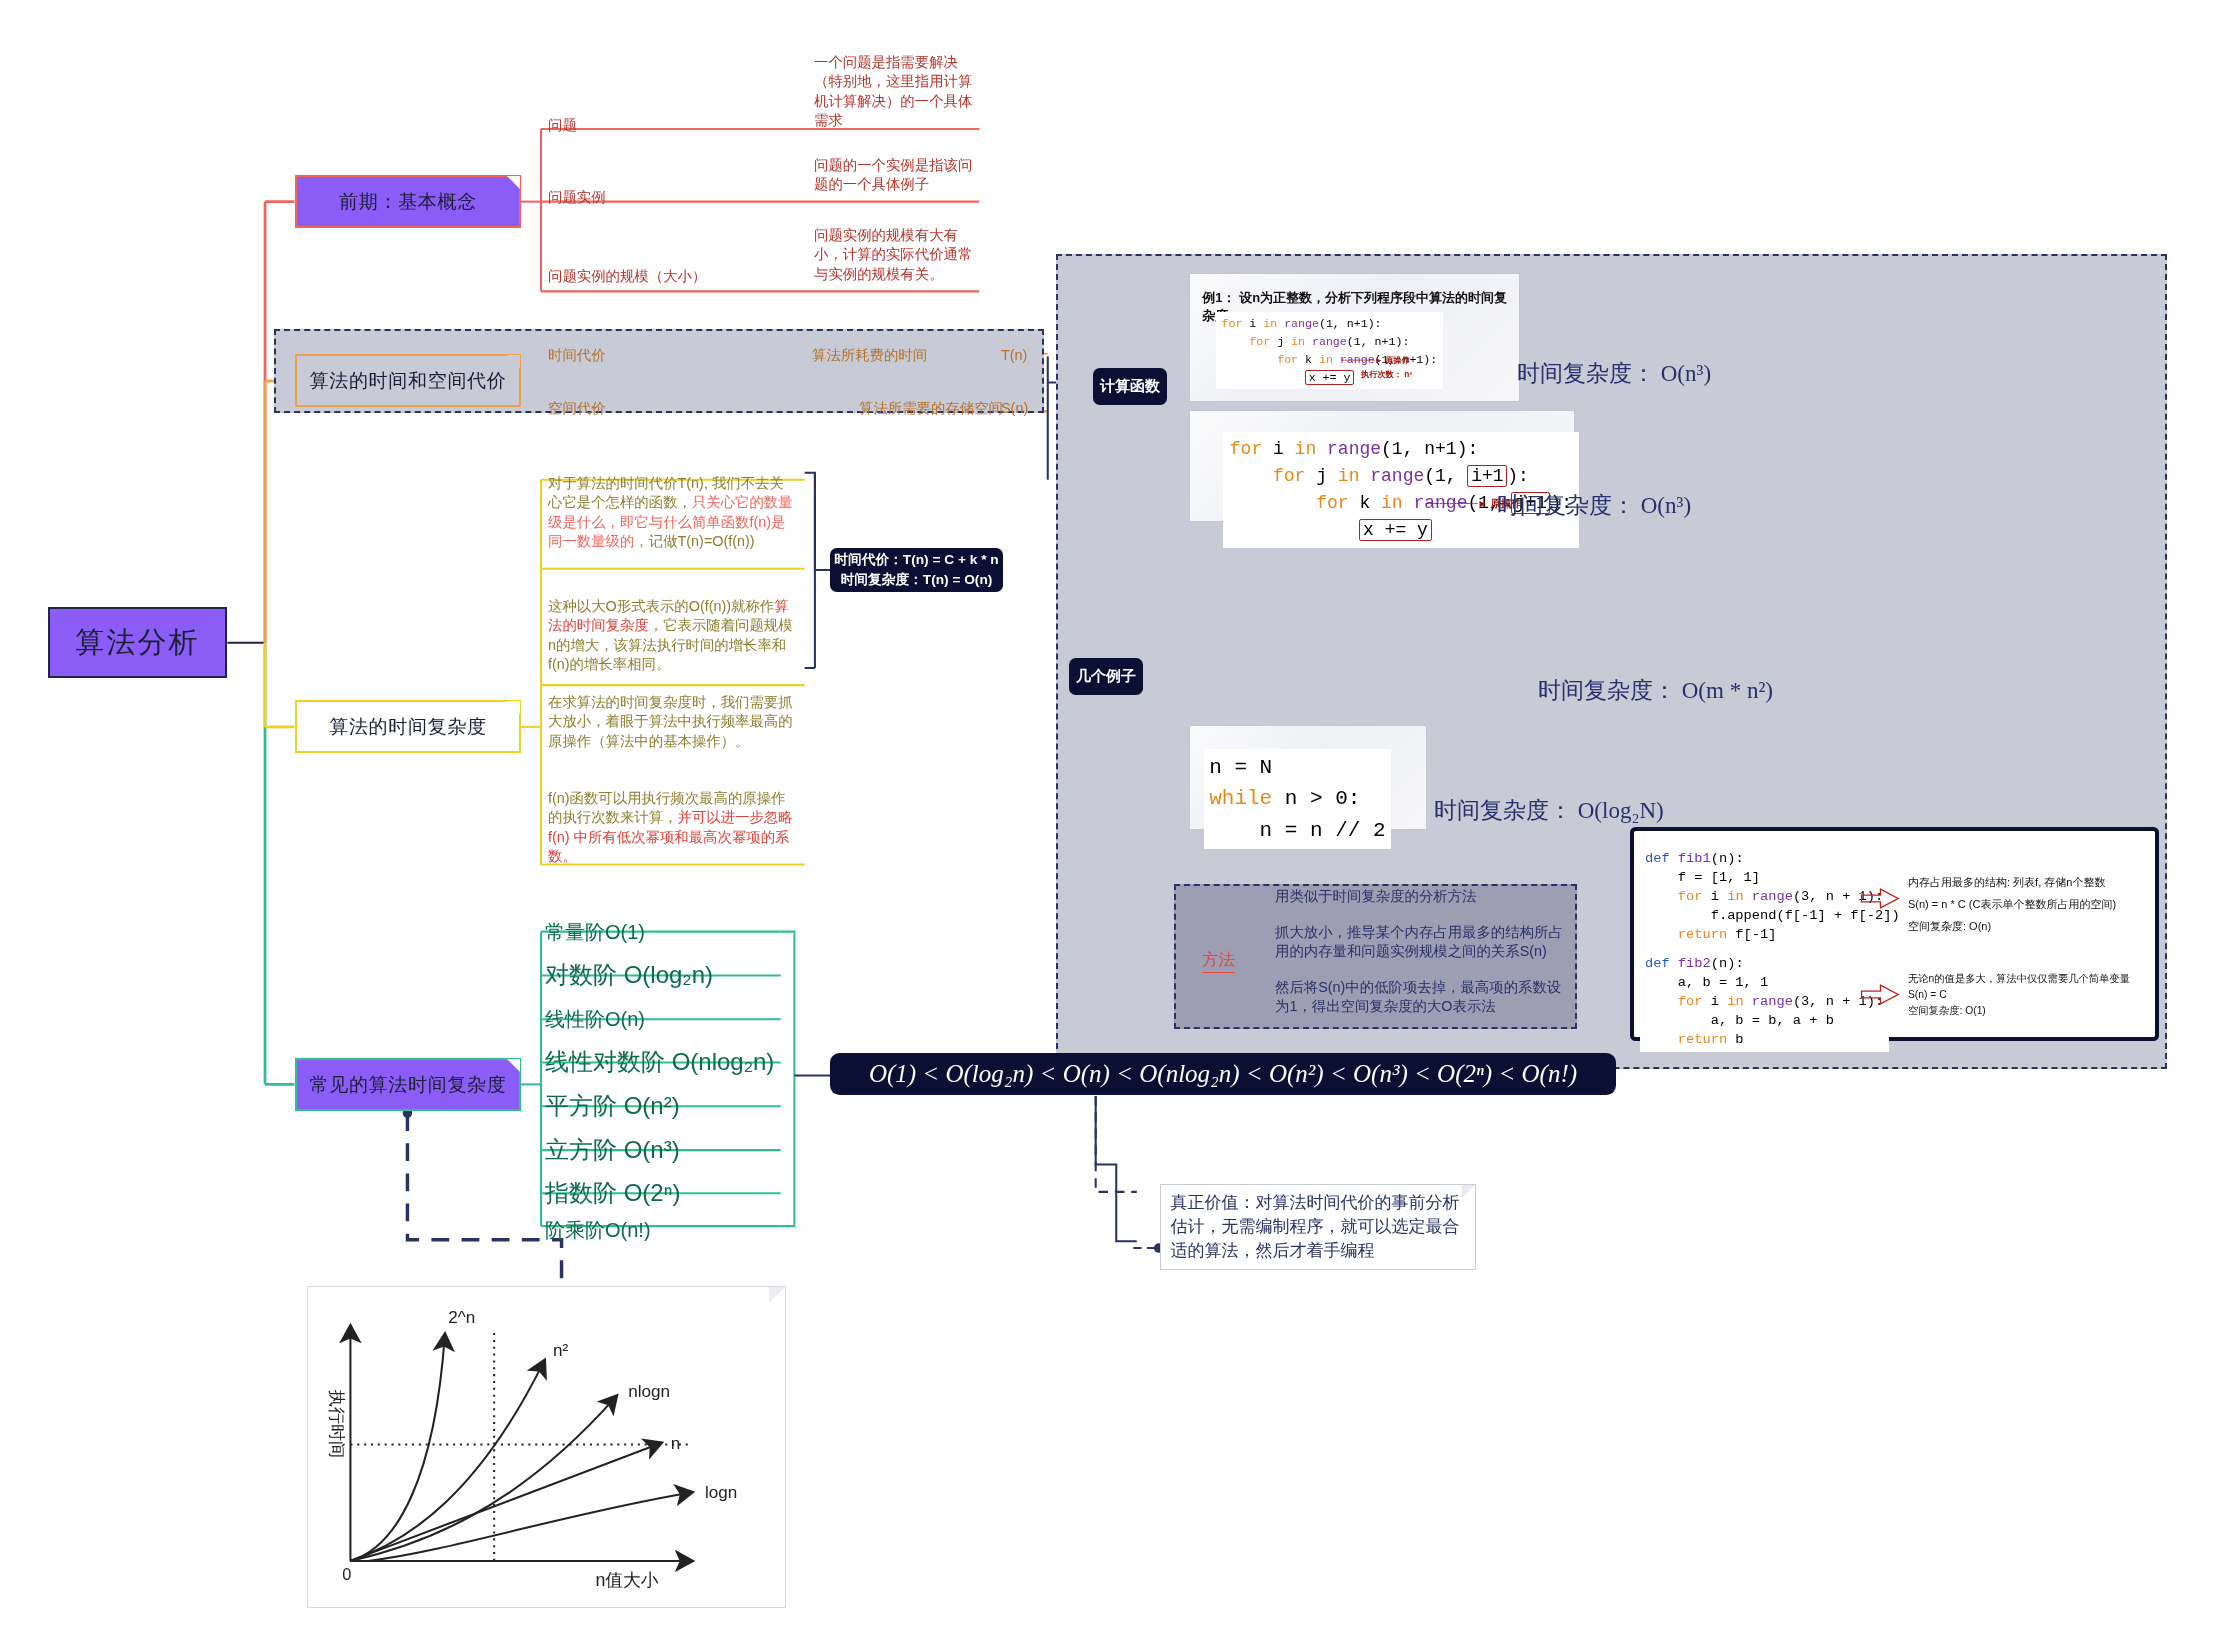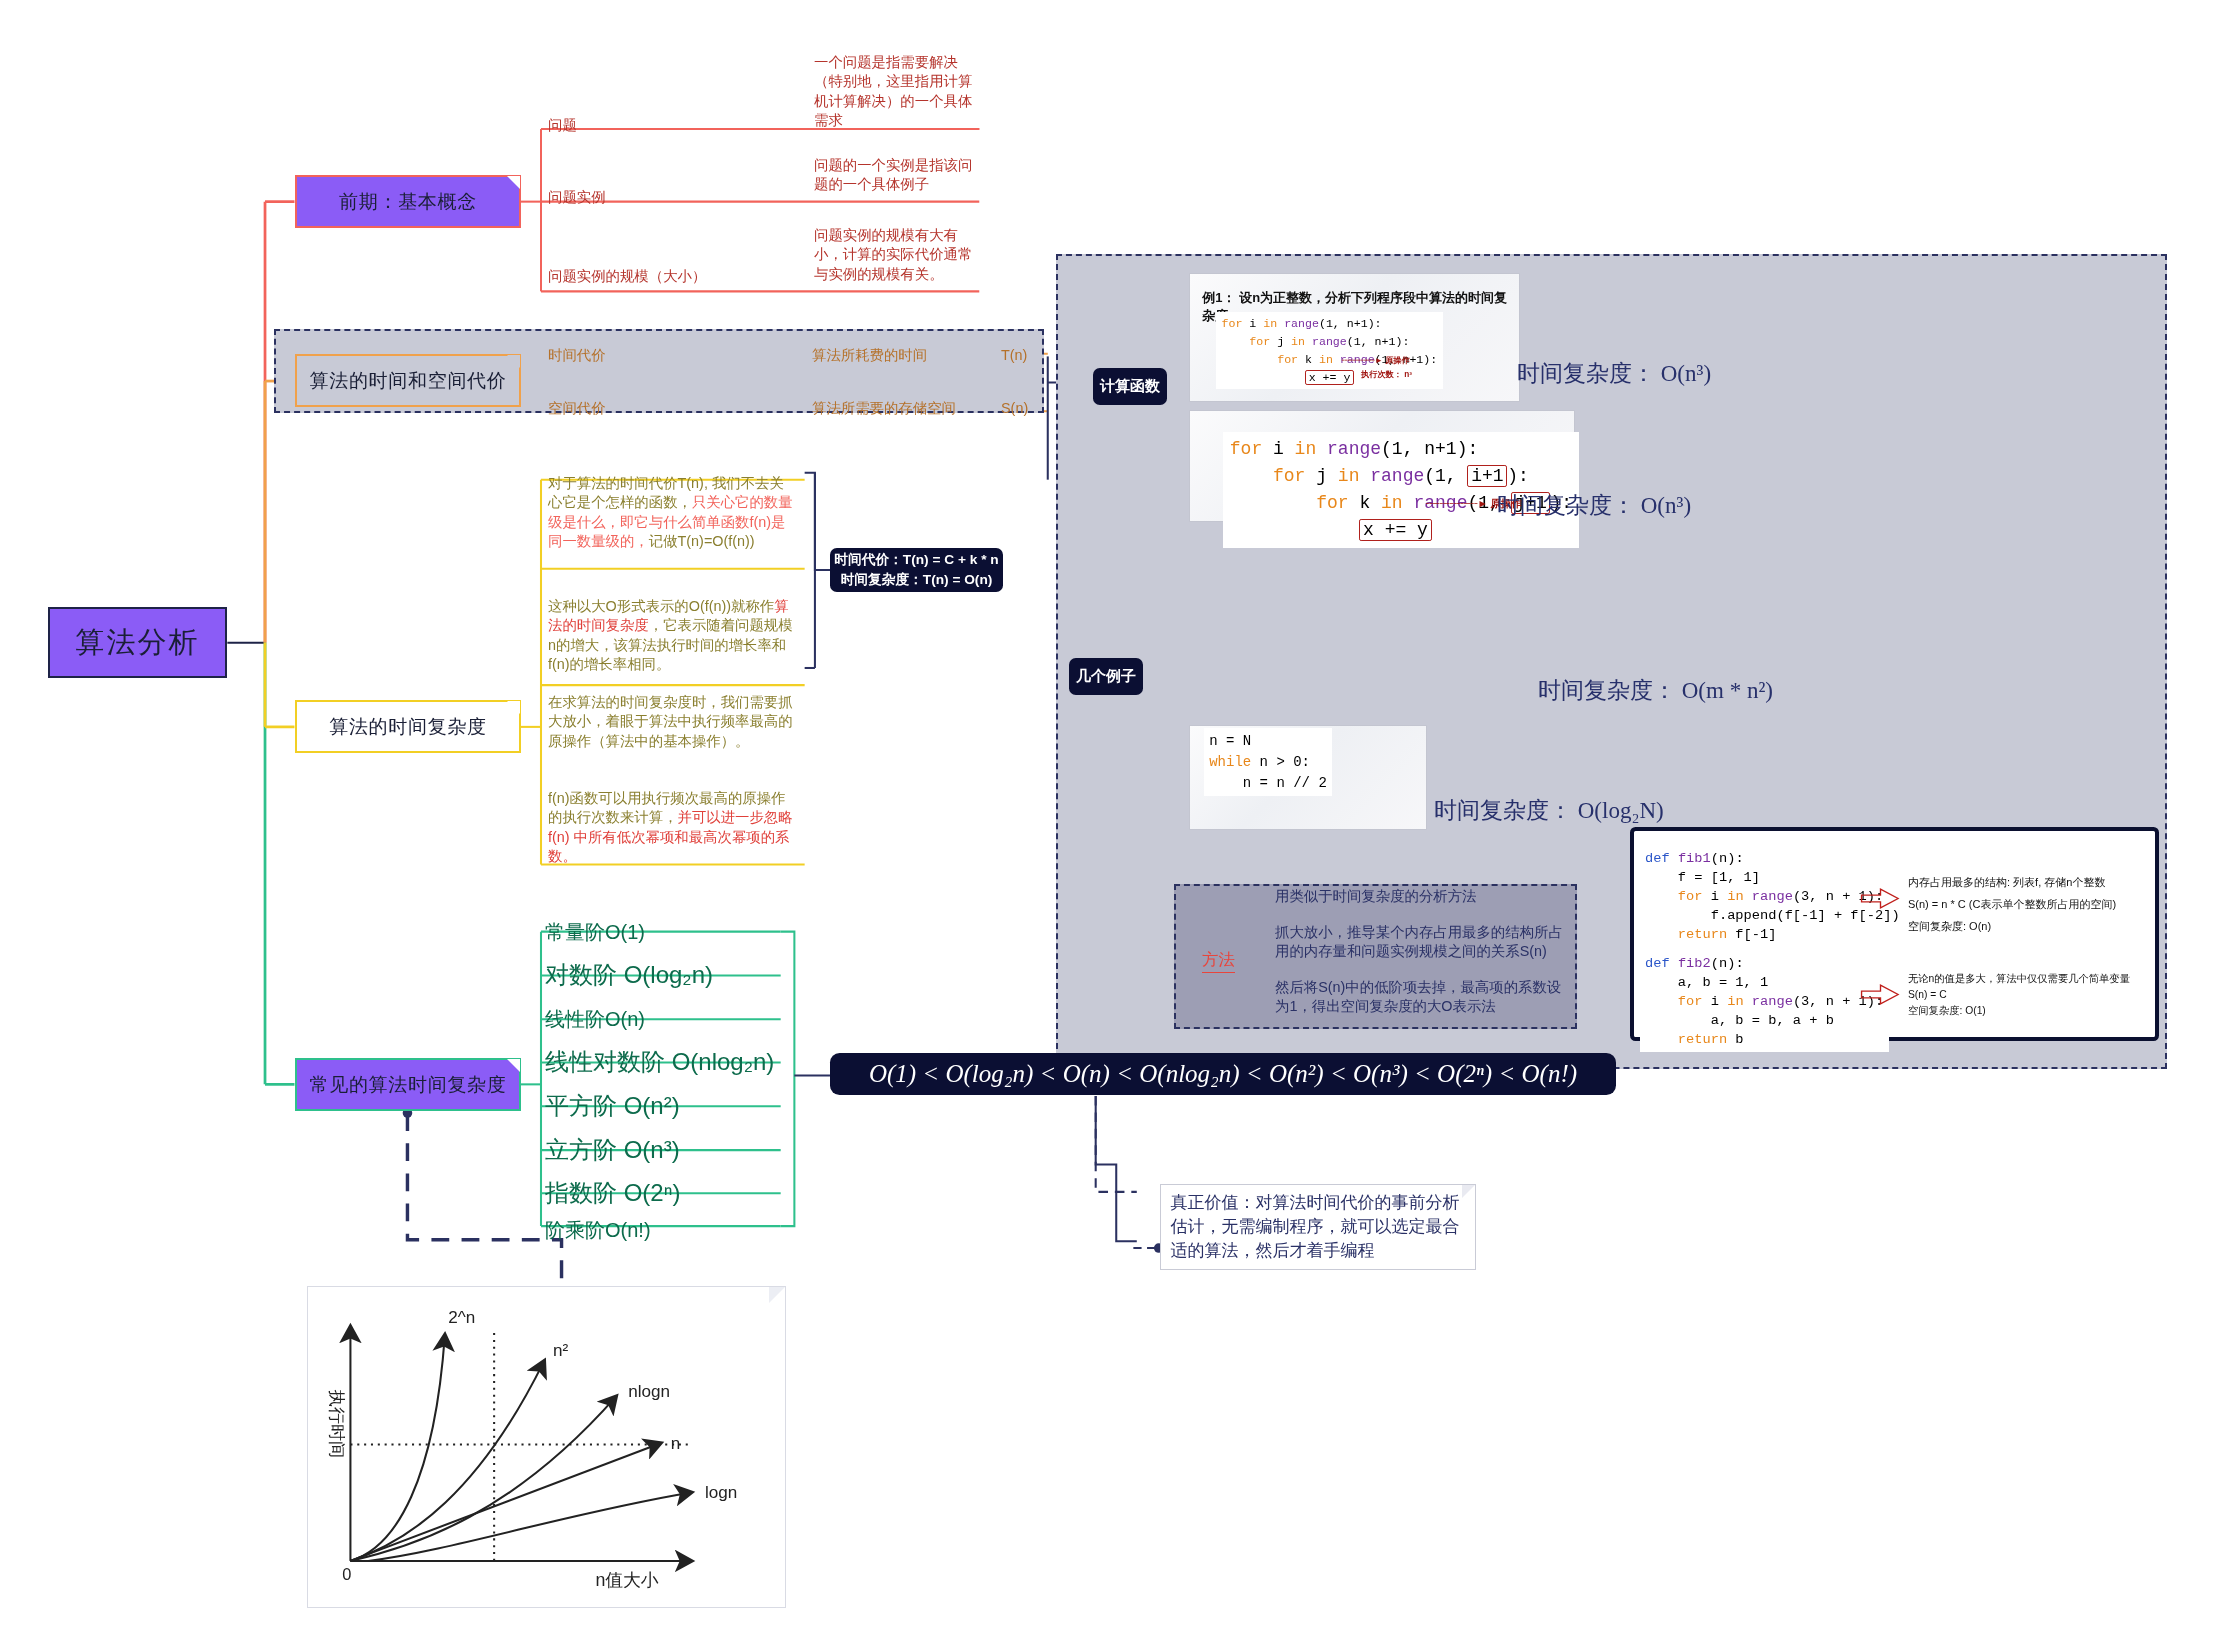--- a/index.html
+++ b/index.html
@@ -264,21 +264,21 @@
   <div class="leaf red" style="left:814px; top:156px; width:171px;">问题的一个实例是指该问题的一个具体例子</div>
 
   <div class="leaf red" style="left:548px; top:267px; width:199px;">问题实例的规模（大小）</div>
   <div class="leaf red" style="left:814px; top:226px; width:171px;">问题实例的规模有大有小，计算的实际代价通常与实例的规模有关。</div>
 
   <div class="leaf orange" style="left:548px; top:346px; width:137px;">时间代价</div>
   <div class="leaf orange" style="left:812px; top:346px; width:205px;">算法所耗费的时间</div>
   <div class="leaf orange" style="left:1001px; top:346px; width:55px;">T(n)</div>
 
   <div class="leaf orange" style="left:548px; top:399px; width:137px;">空间代价</div>
-  <div class="leaf orange" style="left:812px; top:399px; width:226px;">算法所需要的存储空间</div>
+  <div class="leaf orange" style="left:859px; top:399px; width:226px;">算法所需要的存储空间</div>
   <div class="leaf orange" style="left:1001px; top:399px; width:55px;">S(n)</div>
 
   <div class="leaf" style="left:548px; top:597px; width:247px;">
     <span>这种以大O形式表示的O(f(n))就称作</span><span style="color:#e0403a">算法的时间复杂度</span><span>，它表示随着问题规模n的增大，该算法执行时间的增长率和f(n)的增长率相同。</span>
   </div>
 
   <div class="leaf" style="left:548px; top:474px; width:247px;">
     <span>对于算法的时间代价T(n), 我们不去关心它是个怎样的函数，</span><span style="color:#f2635b">只关心它的数量级是什么，即它与什么简单函数f(n)是同一数量级的，</span><span>记做T(n)=O(f(n))</span>
   </div>
 
@@ -323,21 +323,21 @@
     <span class="kw">for</span> j <span class="kw">in</span> <span class="fn">range</span>(1, <span class="boxed">i+1</span>):
         <span class="kw">for</span> k <span class="kw">in</span> <span class="fn">range</span>(1, <span class="boxed">j+1</span>):
             <span class="boxed">x += y</span></div>
     <div class="ann" style="position:absolute; left:236px; top:86px; font-size:10.3px;">┄┄┄┄┄►&nbsp;<span>原操作</span></div>
   </div>
   <div class="tclabel" style="left:1497px; top:490px; font-size:23px;">时间复杂度： O(n³)</div>
 
   <div class="tclabel" style="left:1538px; top:675px; font-size:23px;">时间复杂度： O(m * n²)</div>
 
   <div class="slide" style="left:1190px; top:726px; width:236px; height:103px;">
-    <div class="code" style="position:absolute; left:13.7px; top:2px; font-size:14px; line-height:1.5; background:#fff; padding:2.7px 5.5px;">n = N
+    <div class="code" style="position:absolute; left:13.7px; top:23px; font-size:21px; line-height:1.5; background:#fff; padding:2.7px 5.5px;">n = N
 <span class="kw">while</span> n &gt; 0:
     n = n // 2</div>
   </div>
   <div class="tclabel" style="left:1434px; top:795px; font-size:23px;">时间复杂度： O(log₂N)</div>
 
   <div id="gray-method"></div>
   <div class="leaf" style="left:1202px; top:949px; color:#e8453c; font-size:16.4px; border-bottom:1.4px solid #e8453c; padding-bottom:1.4px;">方法</div>
   <div class="leaf navy" style="left:1275px; top:887px; width:288px; font-size:14.4px;">用类似于时间复杂度的分析方法</div>
   <div class="leaf navy" style="left:1275px; top:923px; width:295px; font-size:14.4px;">抓大放小，推导某个内存占用最多的结构所占用的内存量和问题实例规模之间的关系S(n)</div>
   <div class="leaf navy" style="left:1275px; top:978px; width:295px; font-size:14.4px;">然后将S(n)中的低阶项去掉，最高项的系数设为1，得出空间复杂度的大O表示法</div>

